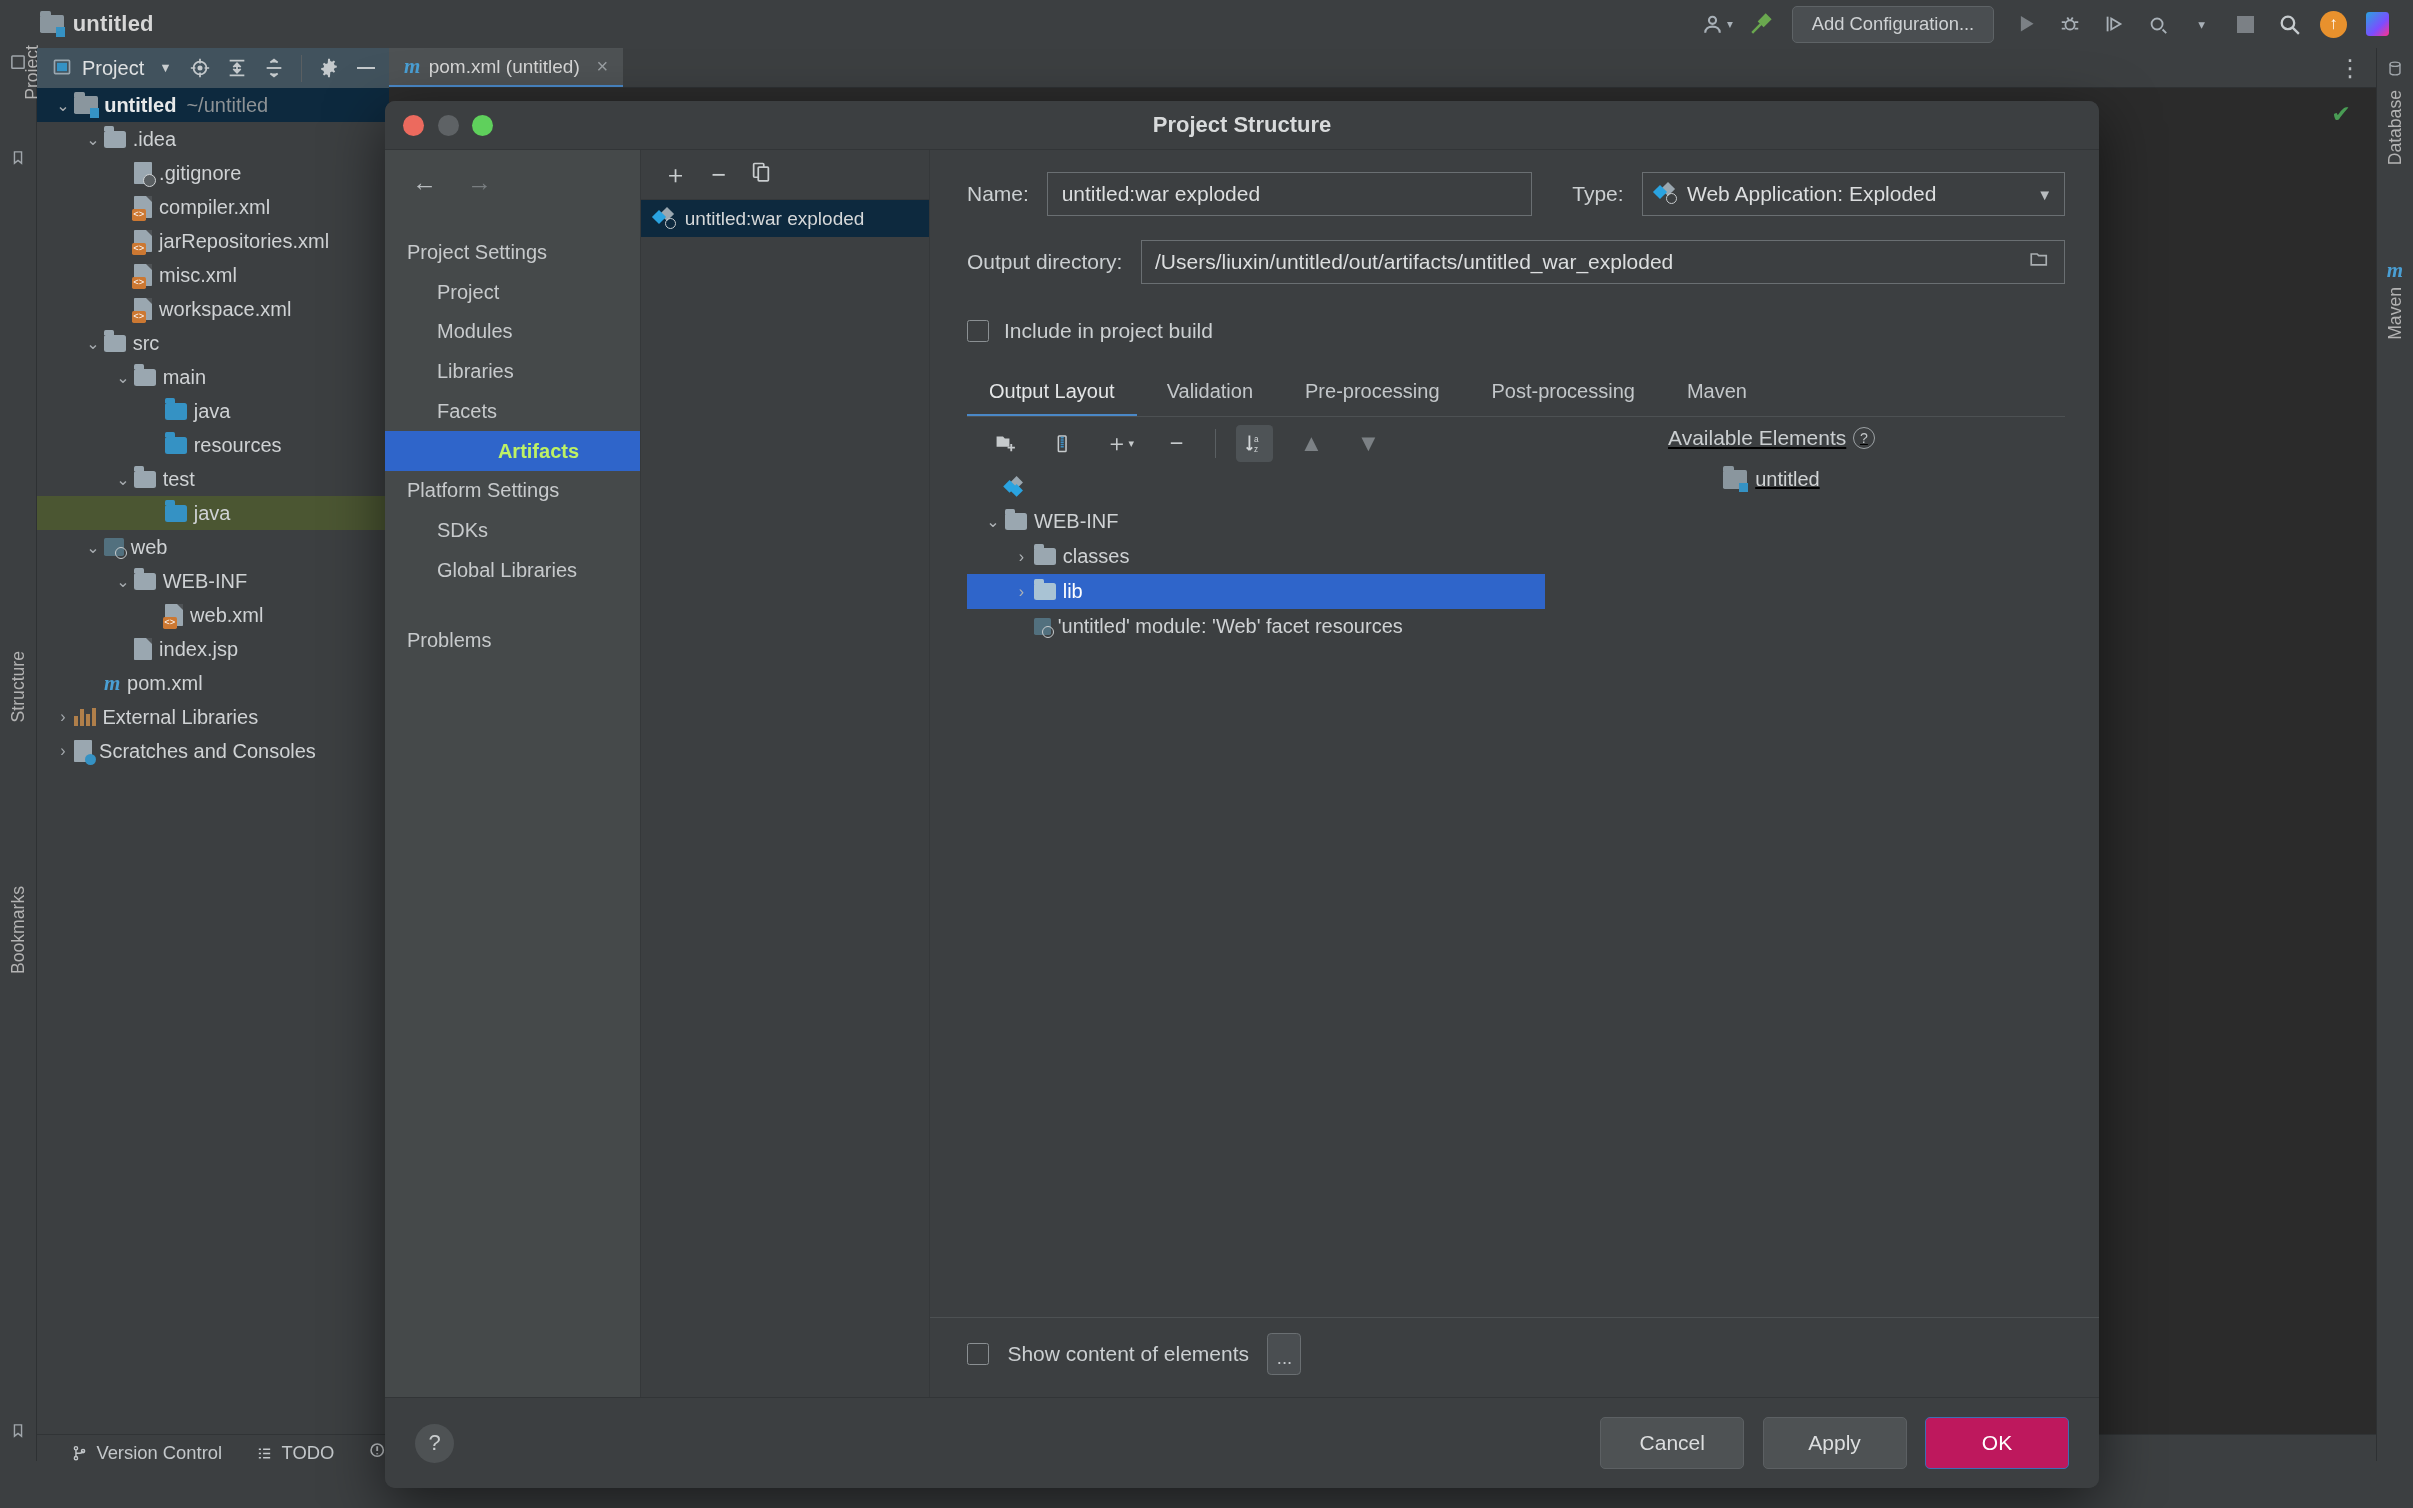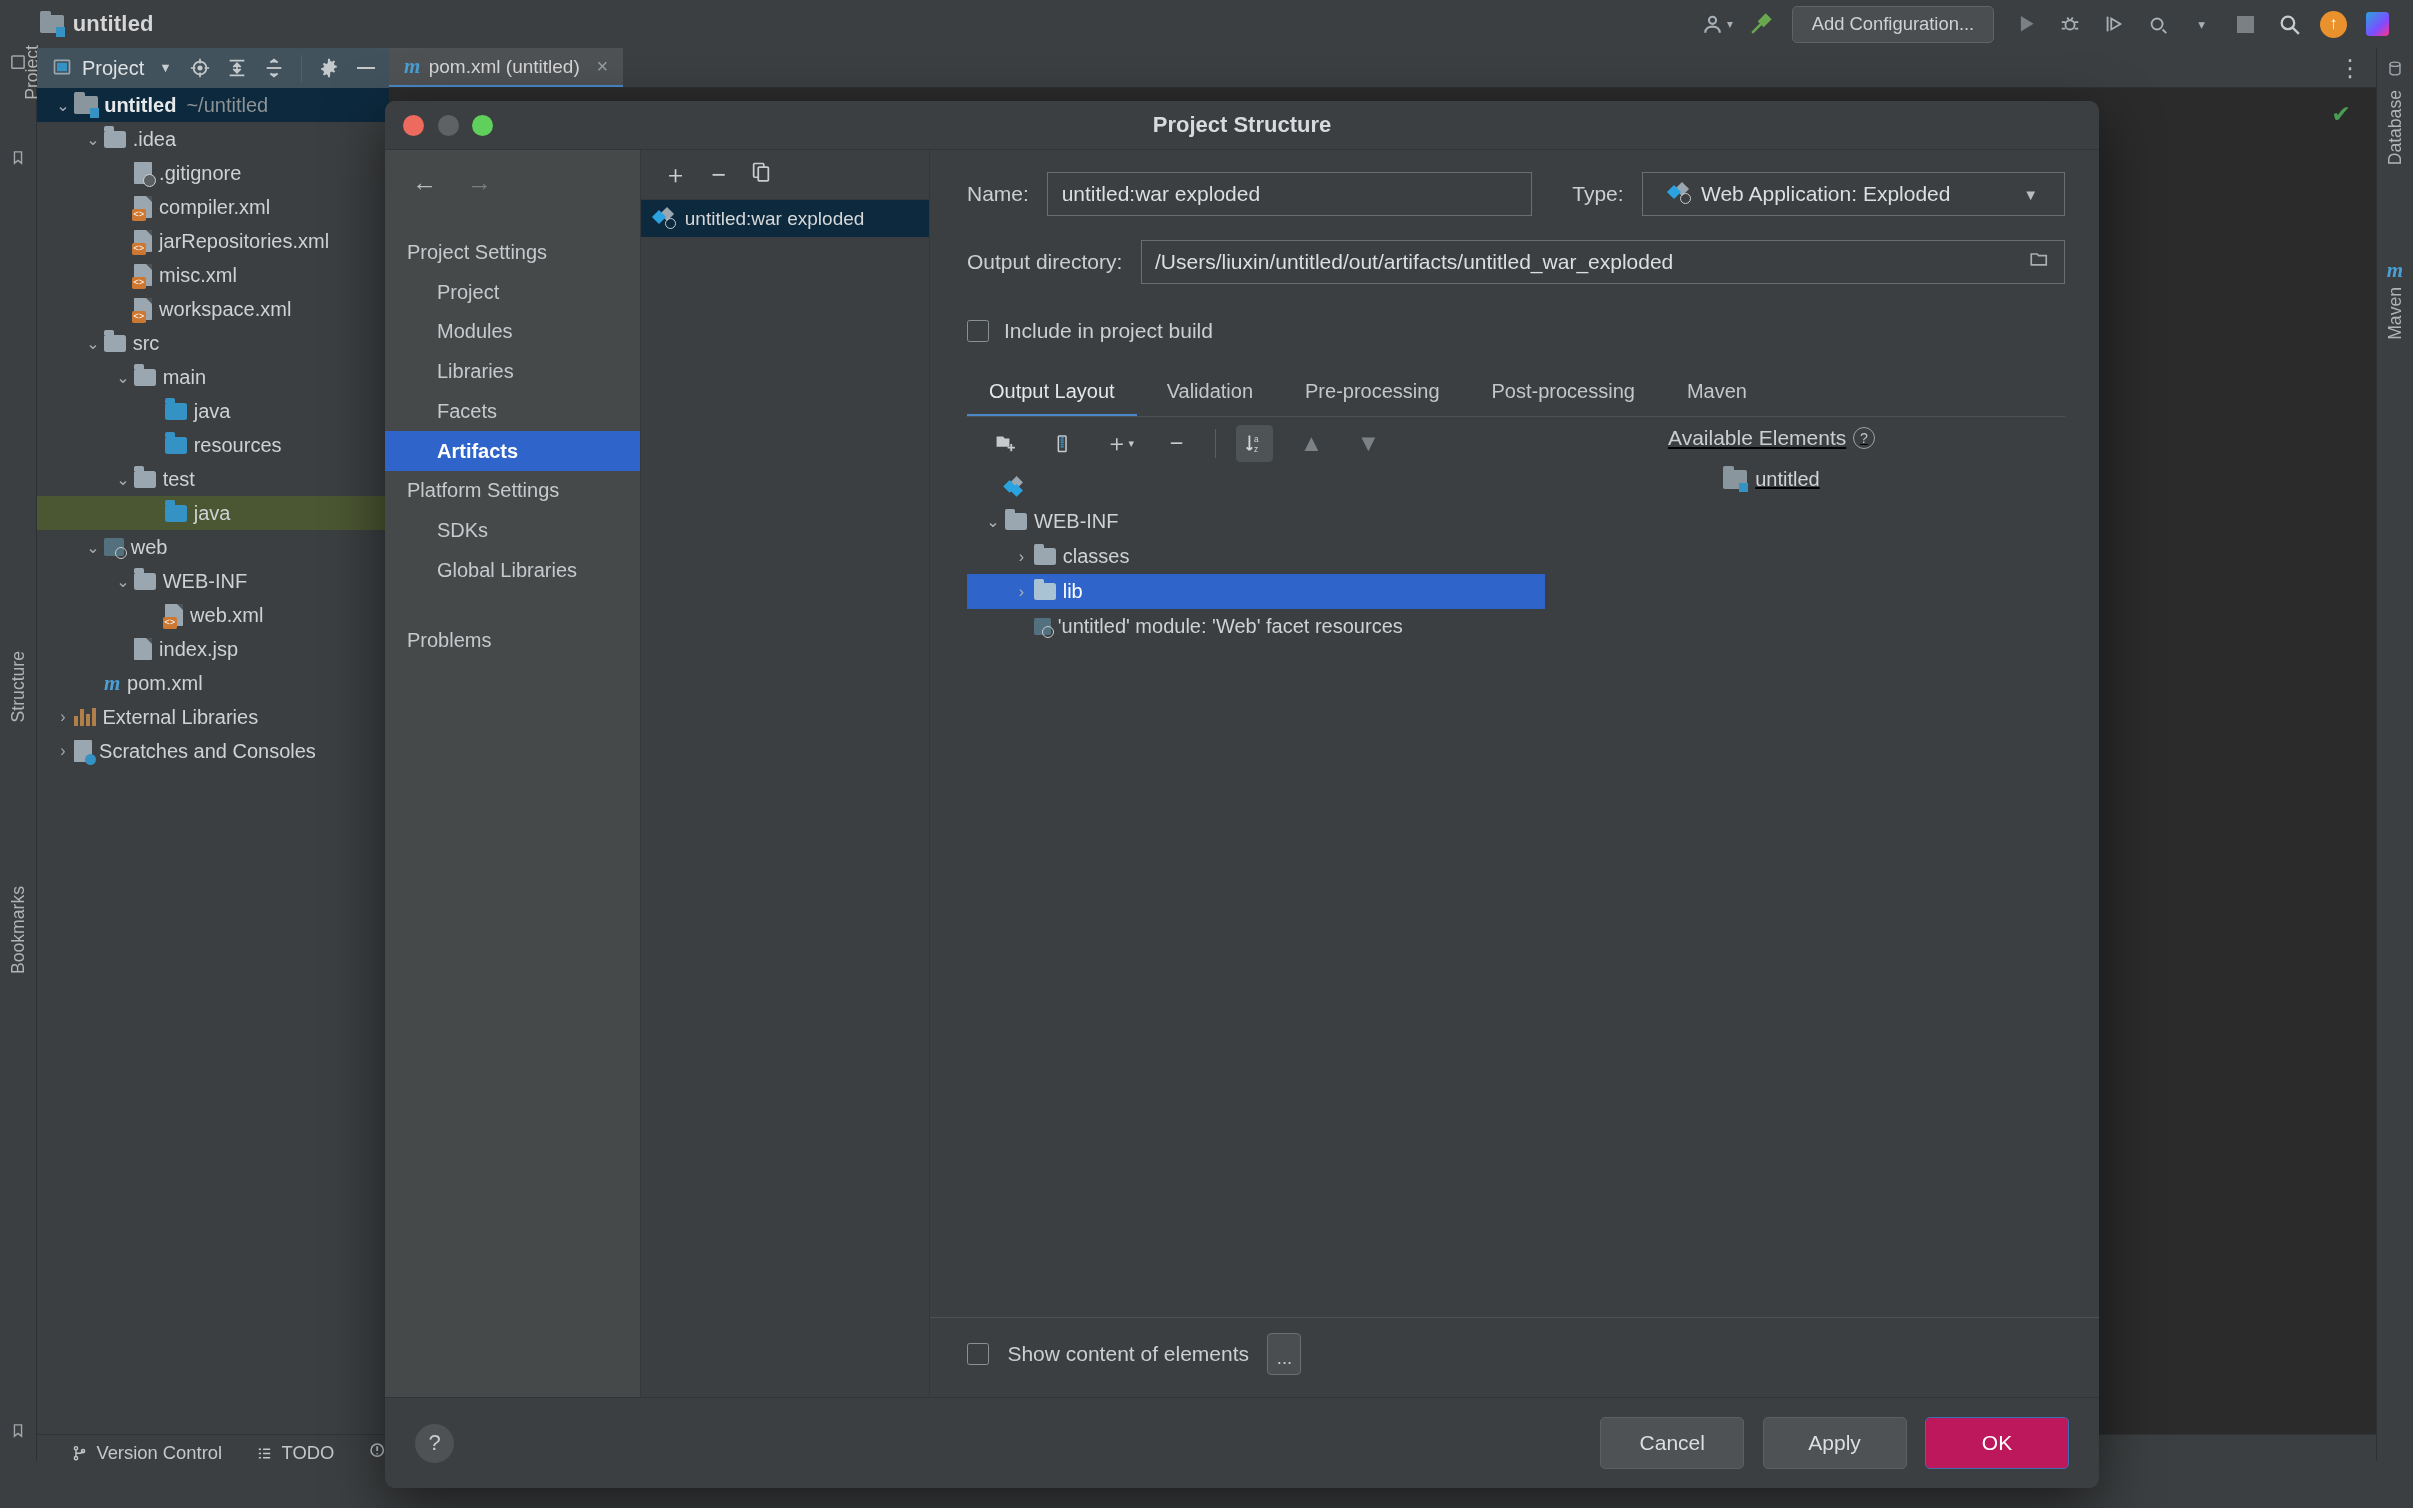--- a/index.html
+++ b/index.html
@@ -201,21 +201,21 @@
   .dlg-body{ flex:1; display:flex; min-height:0; }
 
   .dlg-nav{
     width:256px; background:#45494a; display:flex; flex-direction:column;
     padding-top:18.4px; border-right:0.8px solid #35383a;
   }
   .nav-arrows{ display:flex; gap:30px; padding-left:27px; margin-bottom:35px; color:#b9bdc0; font-size:25px;}
   .nav-arrows .dim{ color:#797e81; }
   .nav-group{ color:#c7cacc; font-size:20px; padding:8.4px 0 8.4px 22px;}
   .nav-item{ color:#c7cacc; font-size:20px; padding:8.4px 0 8.4px 52px; }
-  .nav-item.active{ background:#2f65ca; color:#ffffff; font-weight:bold;}
+  .nav-item.active{ background:#2f65ca; color:#bef264; font-weight:bold;text-align:center;}
   .nav-gap{ height:30px; }
 
   .dlg-list{
     width:289px; background:#3c3f41; border-right:0.8px solid #35383a;
     display:flex; flex-direction:column;
   }
   .list-toolbar{ height:50px; display:flex; align-items:center; gap:23.5px; padding-left:22px; color:#c9cdcf; font-size:25px; border-bottom:0.8px solid #35383a;}
   .list-item{
     display:flex; align-items:center; gap:8.4px; height:37px; padding-left:13.4px;
     color:#d6d8d9; font-size:19px;
@@ -226,21 +226,21 @@
   .main-pad{ padding: 22px 34px 0 37px; flex:1; display:flex; flex-direction:column; min-height:0;}
   .frow{ display:flex; align-items:center; gap:18.4px; margin-bottom:23.5px;}
   .flabel{ color:#cbcfd1; font-size:21px; }
   .finput{
     flex:1; height:44px; background:#3c3f41; border:0.8px solid #6a6f72;
     color:#dcdedf; font-size:21px; display:flex; align-items:center; padding:0 13.4px;
     font-family:"Liberation Sans", sans-serif;
   }
   .fcombo{
     width:423px; height:44px; background:#3c3f41; border:0.8px solid #6a6f72;
-    color:#dcdedf; font-size:21px; display:flex; align-items:center; gap:10px; padding:0 26px;
+    color:#dcdedf; font-size:21px; display:flex; align-items:center; gap:10px; padding:0 12px;
   }
   .fcombo .caret{ margin-left:auto; color:#b8bcbe; font-size:15px;}
   .dirinput{
     flex:1; height:44px; background:#3c3f41; border:0.8px solid #6a6f72;
     color:#dcdedf; font-size:21px; display:flex; align-items:center; padding:0 13.4px;
   }
   .dirinput .folderbtn{ margin-left:auto; color:#a9aeb1; }
   .checkrow{ display:flex; align-items:center; gap:15px; margin:11.7px 0 28.5px 0;}
   .cbox{ width:22px;height:22px;border:1.7px solid #8b9093; border-radius:2.5px; background:#3c3f41;}
   .cbl{ color:#cbcfd1; font-size:21px;}

